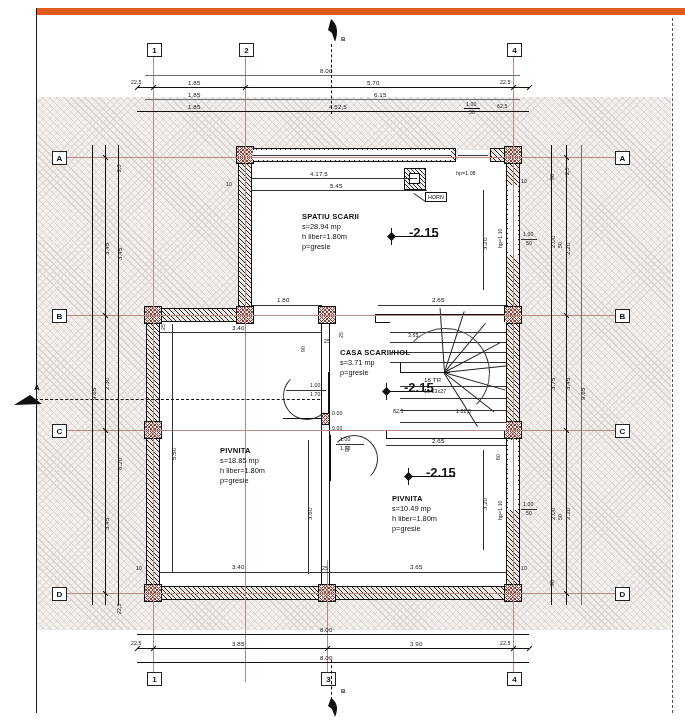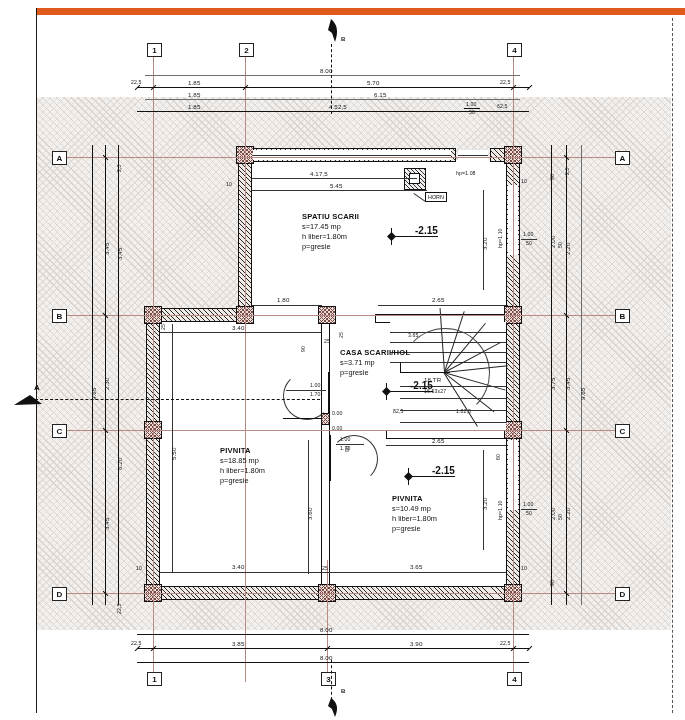--- a/index.html
+++ b/index.html
@@ -60,21 +60,21 @@
   
   .room{position:absolute;font-size:7.4px;color:#111;line-height:10px;white-space:nowrap;}
   .room b{font-size:7.6px;font-weight:bold;letter-spacing:0.2px;}
 
   
   .lvlwrap{position:absolute;}
   .lvlwrap .bar{position:absolute;left:9px;top:6px;width:46px;height:0;border-top:1.3px solid #111;}
   .lvlwrap .dia{position:absolute;left:4px;top:2px;width:9px;height:9px;background:#111;
        clip-path:polygon(50% 0,100% 50%,50% 100%,0 50%);}
   .lvlwrap .vt{position:absolute;left:8px;top:-2px;width:0;height:17px;border-left:1.2px solid #111;}
-  .lvlwrap .txt{position:absolute;left:32px;top:-5px;font-size:10px;font-weight:bold;color:#111;}
+  .lvlwrap .txt{position:absolute;left:26px;top:-5px;font-size:13px;font-weight:bold;color:#111;}
 
   
   .secA{position:absolute;font-size:8px;font-weight:bold;color:#111;}
 
   .horn{position:absolute;border:1px solid #111;background:#fff;font-size:5.4px;
         padding:1px 2px;color:#111;}
 
   .stair-line{position:absolute;height:0;border-top:0.7px solid #222;transform-origin:0 0;}
   .door-arc{position:absolute;border:0.8px solid #333;border-radius:50%;}
 </style>
@@ -337,21 +337,21 @@
     <div class="dim sm" style="left:332px;top:425px;">0.00</div>
 
     <div class="dim sm v" style="left:495px;top:460px;">60</div>
     <div class="dim sm v" style="left:338px;top:338px;">25</div>
     <div class="dim sm v" style="left:160px;top:330px;">25</div>
     <div class="dim sm v" style="left:300px;top:352px;">90</div>
     <div class="dim sm v" style="left:344px;top:452px;">90</div>
 
     <div class="room" style="left:302px;top:212px;">
       <b>SPATIU SCARII</b><br>
-      <span>s=17.45 mp</span><br>
+      <span>s=28.94 mp</span><br>
       <span>h liber=1.80m</span><br>
       <span>p=gresie</span>
     </div>
 
     <div class="room" style="left:340px;top:348px;">
       <b>CASA SCARII/HOL</b><br>
       <span>s=3.71 mp</span><br>
       <span>p=gresie</span>
     </div>
 

